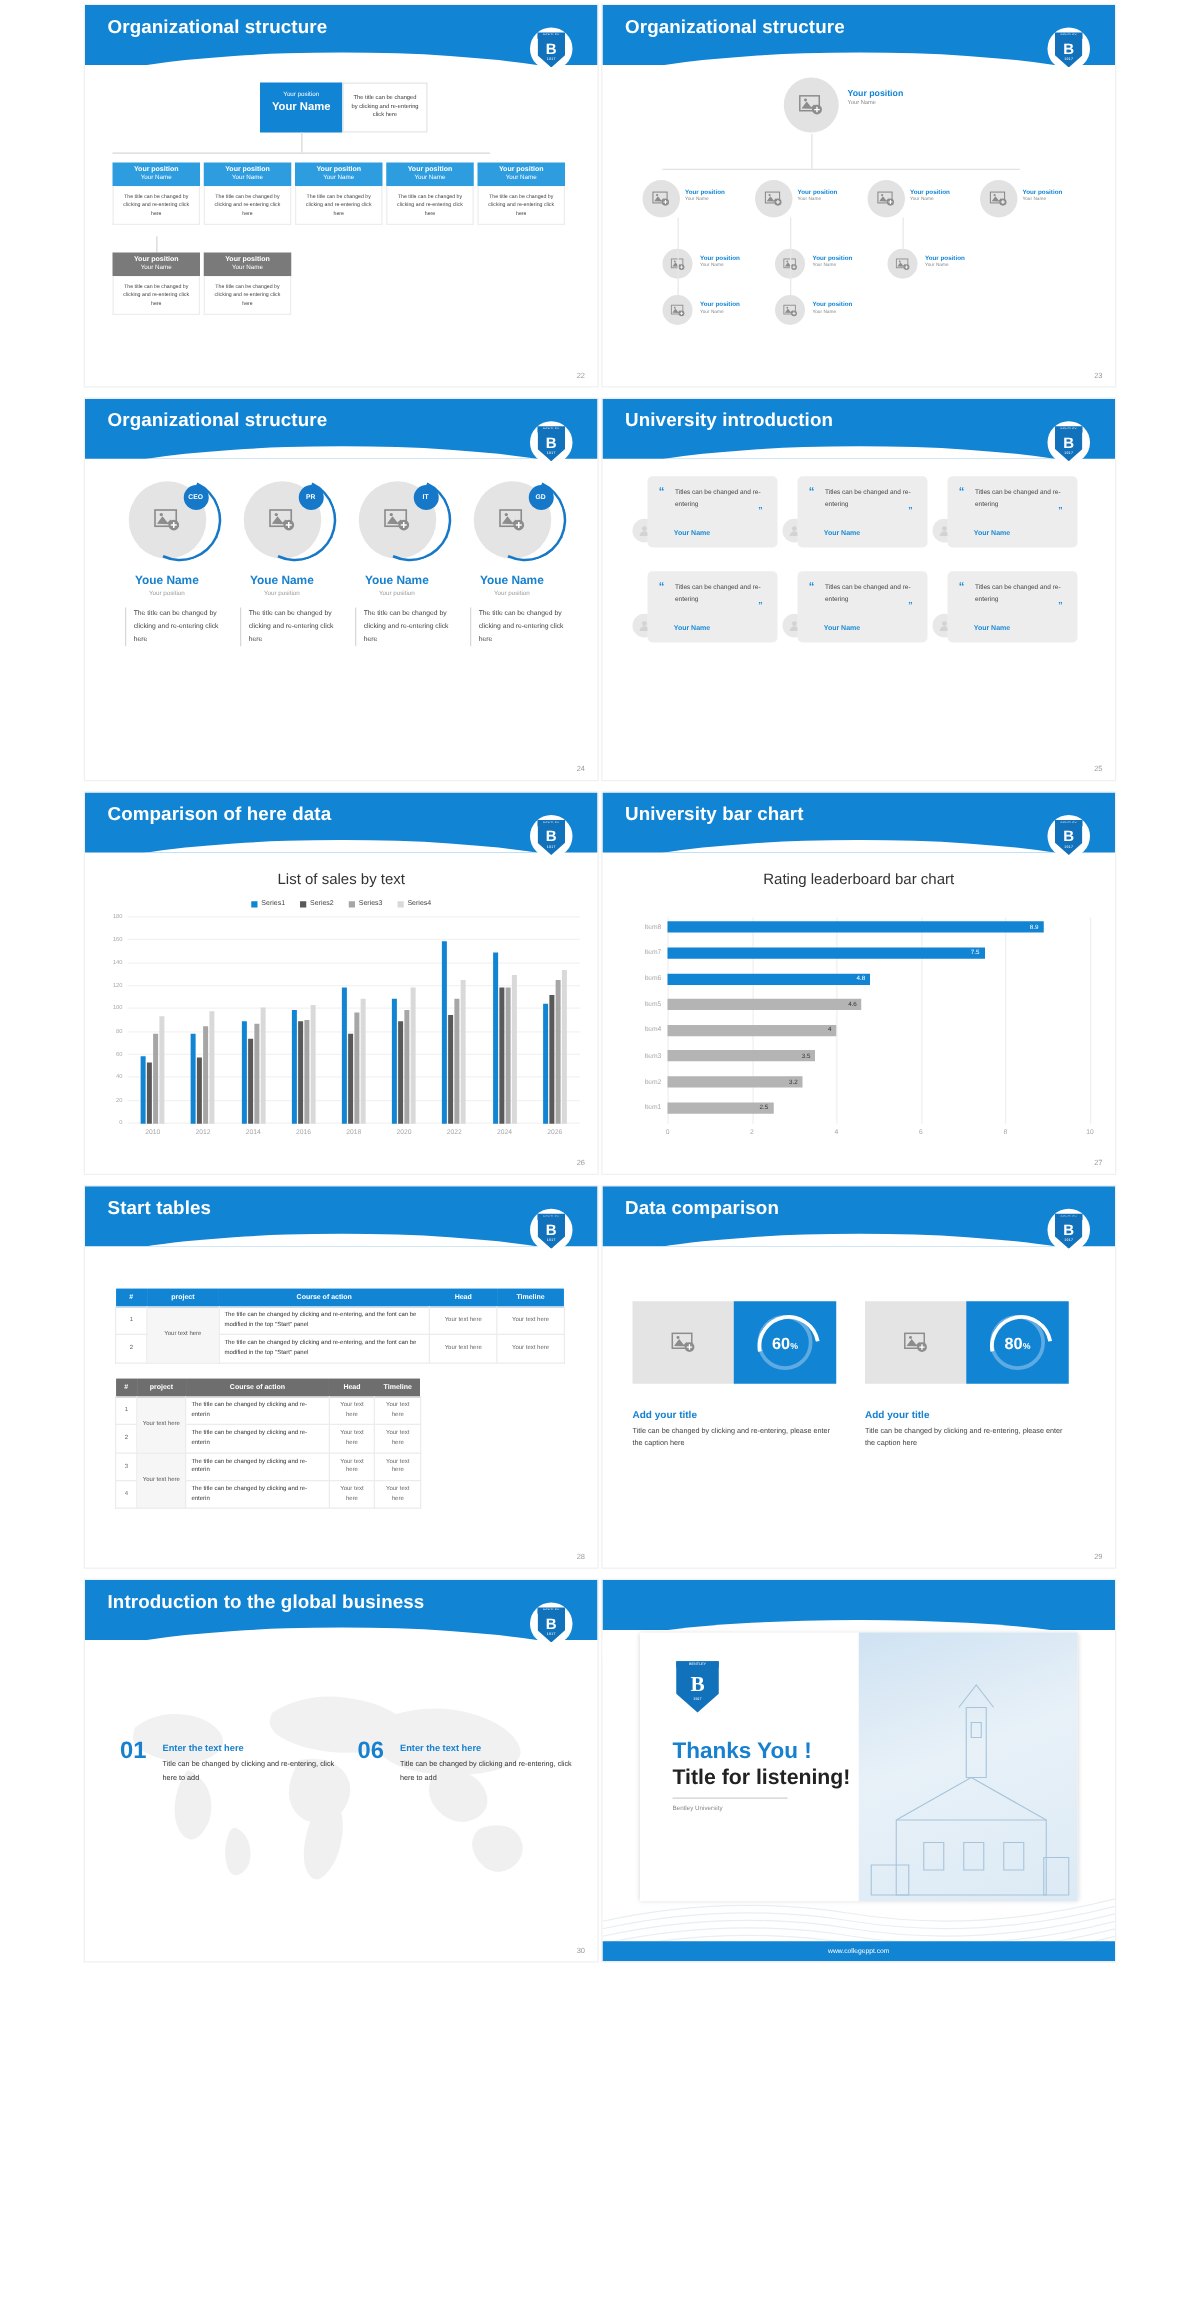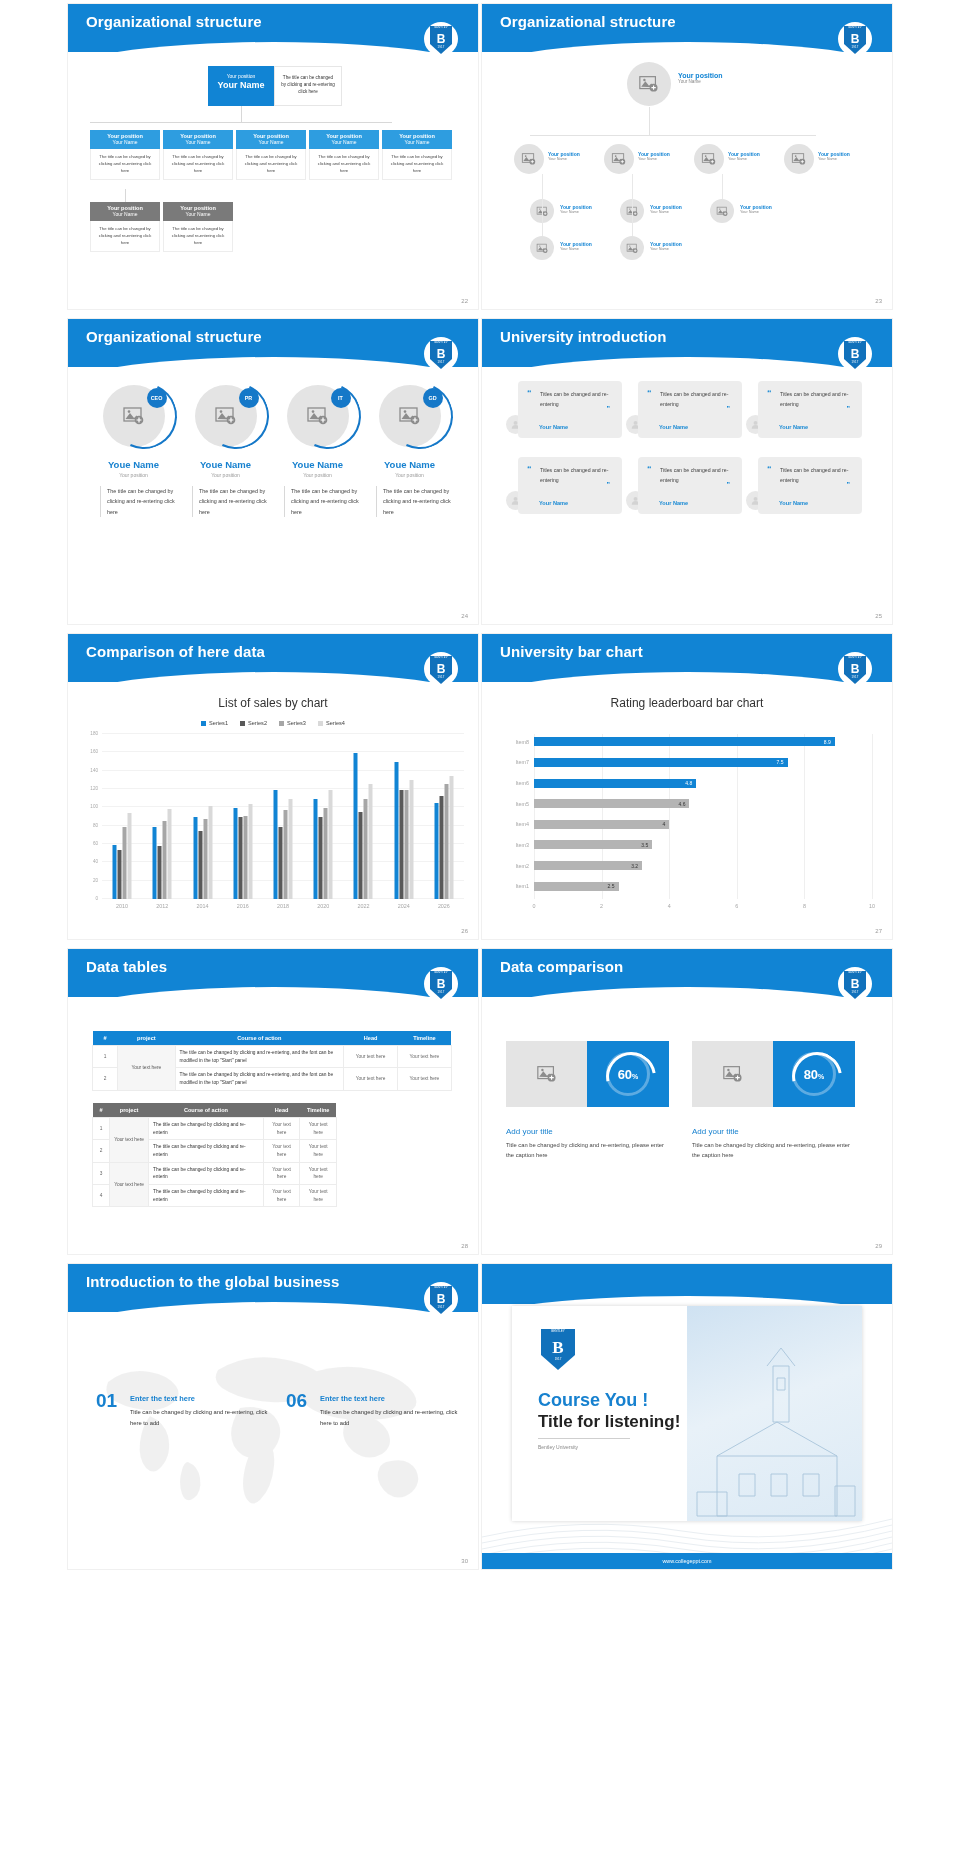--- a/index.html
+++ b/index.html
@@ -141,21 +141,21 @@
   .dc { position:absolute; width:163px; height:66px; display:flex;}
   .dc .l { width:81px; background:#e4e4e4; display:flex; align-items:center; justify-content:center;}
   .dc .r { width:82px; background:#1184d4; display:flex; align-items:center; justify-content:center;}
   .ring { width:44px; height:44px; border-radius:50%; border:3px solid rgba(255,255,255,.32);
     display:flex; align-items:center; justify-content:center; position:relative;}
   .ring::before { content:""; position:absolute; left:-3px; top:-3px; width:44px; height:44px;
     border-radius:50%; border:3px solid #fff; border-right-color:transparent; border-bottom-color:transparent;
     transform:rotate(35deg);}
   .ring span { color:#fff; font-size:13px; font-weight:bold;}
   .ring span i { font-size:7px; font-style:normal;}
-  .dc-title { position:absolute; font-size:8px; font-weight:normal; color:#1781cf;}
+  .dc-title { position:absolute; font-size:8px; font-weight:bold; color:#1781cf;}
   .dc-body { position:absolute; font-size:5.8px; color:#444; line-height:1.8; width:165px;}
   
   .worldmap { position:absolute; left:0; top:48px; width:100%; height:250px; opacity:.5;}
   .bignum { position:absolute; font-size:19px; font-weight:bold; color:#1781cf;}
   .gb-t { position:absolute; font-size:7.4px; font-weight:bold; color:#1781cf;}
   .gb-b { position:absolute; font-size:5.8px; color:#333; line-height:1.85; width:150px;}
   
   .ty-slide { background:#fff; position:relative; overflow:hidden;}
   .ty-band { position:absolute; top:0; left:0; width:100%; height:40px; background:#1184d4;}
   .ty-band::after { content:""; position:absolute; left:-5%; bottom:-22px; width:110%; height:30px;
@@ -522,21 +522,21 @@
 
   <div class="slide">
     <div class="band"></div>
     <div class="band-title">Comparison of here data</div>
     <div class="crest">
       <div class="disc"></div>
       <div class="shield-top">BENTLEY</div>
       <div class="shield">B</div>
       <div class="shield-yr">1917</div>
     </div>
-    <div class="chart-title">List of sales by chart</div>
+    <div class="chart-title">List of sales by text</div>
     <div class="legend" id="legend-v">
         <span>
           <i class="lg-sw" style="background: rgb(17, 132, 212);"></i>
           <span>Series1</span>
         </span>
         <span>
           <i class="lg-sw" style="background: rgb(89, 89, 89);"></i>
           <span>Series2</span>
         </span>
         <span>
@@ -722,21 +722,21 @@
           <div class="hbar" style="width: 25%; background: rgb(180, 180, 180);">
             <div class="hval" style="color: rgb(51, 51, 51);">2.5</div>
           </div>
         </div>
       </div>
     <div class="pagenum">27</div>
   </div>
 
   <div class="slide">
     <div class="band"></div>
-    <div class="band-title">Data tables</div>
+    <div class="band-title">Start tables</div>
     <div class="crest">
       <div class="disc"></div>
       <div class="shield-top">BENTLEY</div>
       <div class="shield">B</div>
       <div class="shield-yr">1917</div>
     </div>
     <table class="tbl" style="top:82px;" id="tbl1">
         <thead>
           <tr style="background: rgb(17, 132, 212);">
             <th style="width: 7%; background: rgb(17, 132, 212);">#</th>
@@ -902,21 +902,21 @@
           </g>
         </svg>
       </div>
       <svg class="ty-crest" viewBox="0 0 40 46">
         <path d="M3 3 h34 v26 L20 44 L3 29 Z" fill="#1171bb"></path>
         <path d="M3 3 h34 v5 H3z" fill="#1171bb"></path>
         <text x="20" y="27" font-size="17" font-weight="bold" fill="#fff" text-anchor="middle" font-family="Liberation Serif, serif">B</text>
         <text x="20" y="6.4" font-size="3" fill="#fff" text-anchor="middle" font-family="Liberation Sans, sans-serif">BENTLEY</text>
         <text x="20" y="34" font-size="3" fill="#fff" text-anchor="middle" font-family="Liberation Sans, sans-serif">1917</text>
       </svg>
-      <div class="ty-thank">Course You !</div>
+      <div class="ty-thank">Thanks You !</div>
       <div class="ty-sub">Title for listening!</div>
       <div class="ty-rule"></div>
       <div class="ty-uni">Bentley University</div>
     </div>
     <div class="ty-foot">www.collegeppt.com</div>
   </div>
 
 </div>
 
 </body></html>

